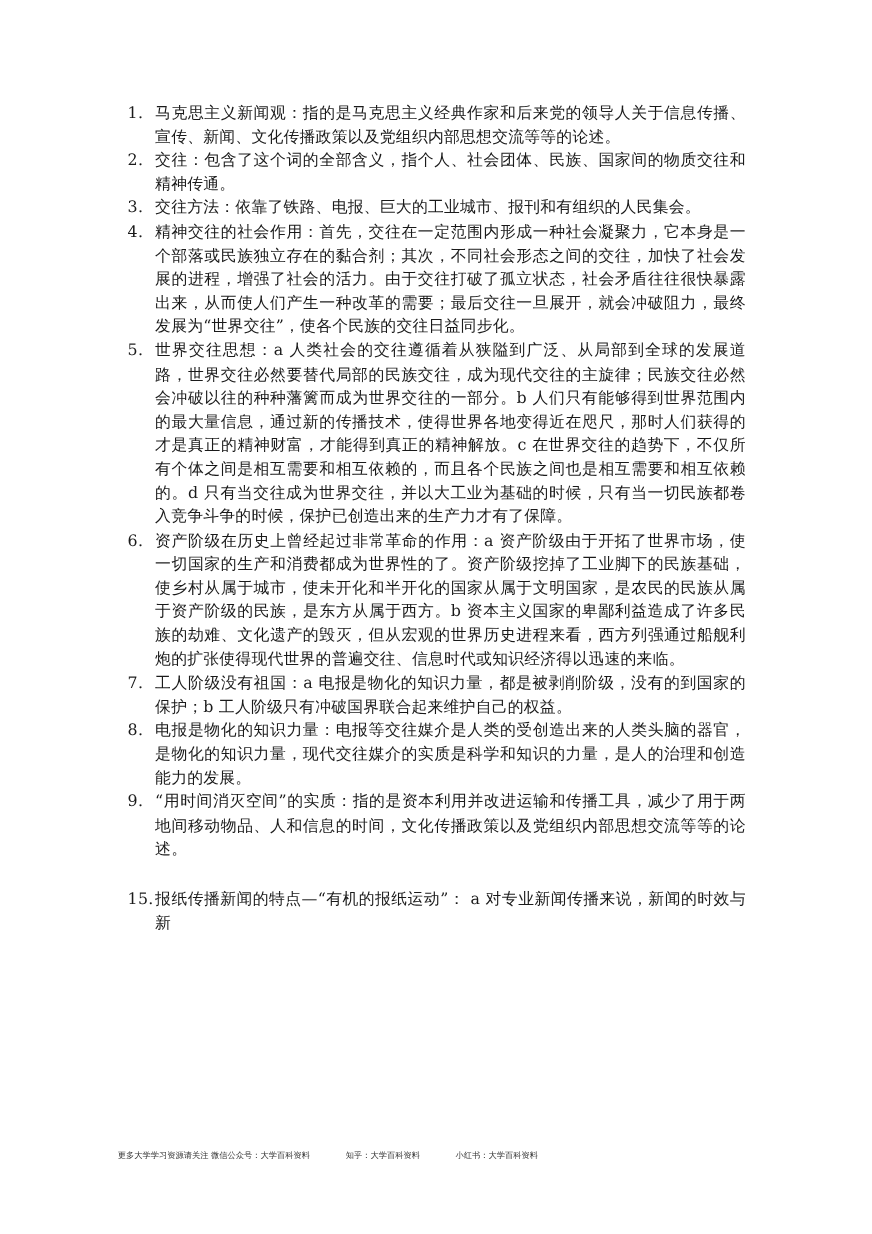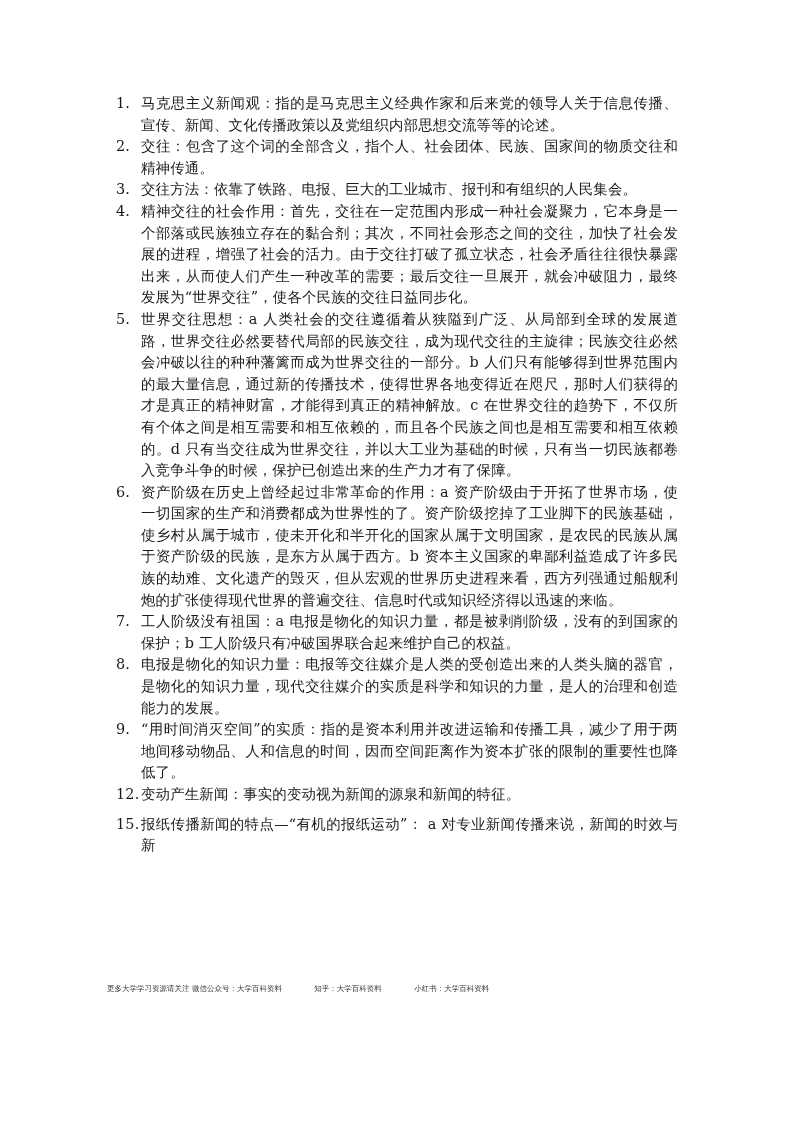--- a/index.html
+++ b/index.html
@@ -3,25 +3,25 @@
 <meta charset="utf-8">
 <style>
   html, body { margin: 0; padding: 0; }
   body {
     width: 793px; height: 1122px; background: #ffffff; position: relative; overflow: hidden;
     font-family: "DejaVu Serif", "Liberation Serif", serif; color: #1a1a1a;
   }
   .page { position: absolute; left: 0; top: 0; width: 793px; height: 1122px; }
   .list { position: absolute; left: 116px; top: 93px; width: 562px; margin: 0; padding: 0; list-style: none; }
   .item { position: relative; padding-left: 25px; font-size: 14.4px; line-height: 21.6px; letter-spacing: 0.2px; text-align: justify; }
-  .item.gap-before { margin-top: 8px; }
+  .item.gap-before { margin-top: 24px; }
   .num { position: absolute; left: 0; top: 0; width: 25px; }
   .item.two-digit .num { width: 25px; }
   .text { display: block; }
-  .footer { position: absolute; left: 107px; top: 984px; font-size: 7.5px; color: #333; white-space: nowrap; font-family: "DejaVu Serif", serif; }
+  .footer { position: absolute; left: 107px; top: 1046px; font-size: 7.5px; color: #333; white-space: nowrap; font-family: "DejaVu Serif", serif; }
   .footer span { margin-right: 30px; }
 </style>
 </head>
 <body>
 
 <div class="page">
   <ol class="list">
     <li class="item">
         <span class="num">1.</span>
         <span class="text">马克思主义新闻观：指的是马克思主义经典作家和后来党的领导人关于信息传播、宣传、新闻、文化传播政策以及党组织内部思想交流等等的论述。</span>
@@ -49,25 +49,21 @@
     <li class="item">
         <span class="num">7.</span>
         <span class="text">工人阶级没有祖国：a 电报是物化的知识力量，都是被剥削阶级，没有的到国家的保护；b 工人阶级只有冲破国界联合起来维护自己的权益。</span>
       </li>
     <li class="item">
         <span class="num">8.</span>
         <span class="text">电报是物化的知识力量：电报等交往媒介是人类的受创造出来的人类头脑的器官，是物化的知识力量，现代交往媒介的实质是科学和知识的力量，是人的治理和创造能力的发展。</span>
       </li>
     <li class="item">
         <span class="num">9.</span>
-        <span class="text">“用时间消灭空间”的实质：指的是资本利用并改进运输和传播工具，减少了用于两地间移动物品、人和信息的时间，因而空间距离作为资本扩张的限制的重要性也降低了。</span>
-      </li>
-    <li class="item two-digit">
-        <span class="num">12.</span>
-        <span class="text">变动产生新闻：事实的变动视为新闻的源泉和新闻的特征。</span>
+        <span class="text">“用时间消灭空间”的实质：指的是资本利用并改进运输和传播工具，减少了用于两地间移动物品、人和信息的时间，文化传播政策以及党组织内部思想交流等等的论述。</span>
       </li>
     <li class="item two-digit gap-before">
         <span class="num">15.</span>
         <span class="text">报纸传播新闻的特点—“有机的报纸运动”： a 对专业新闻传播来说，新闻的时效与新</span>
       </li>
   </ol>
 
   <div class="footer">
     <span>更多大学学习资源请关注 微信公众号：大学百科资料</span>
     <span>知乎：大学百科资料</span>

